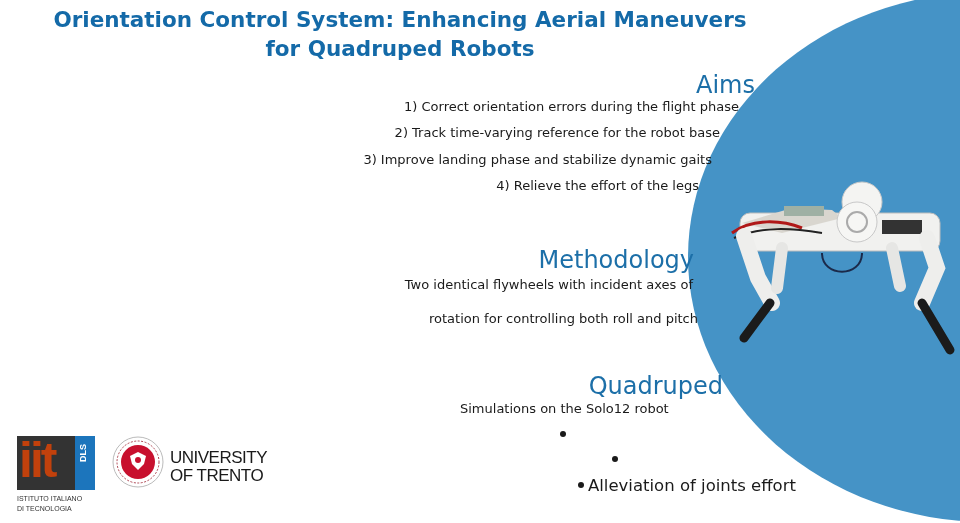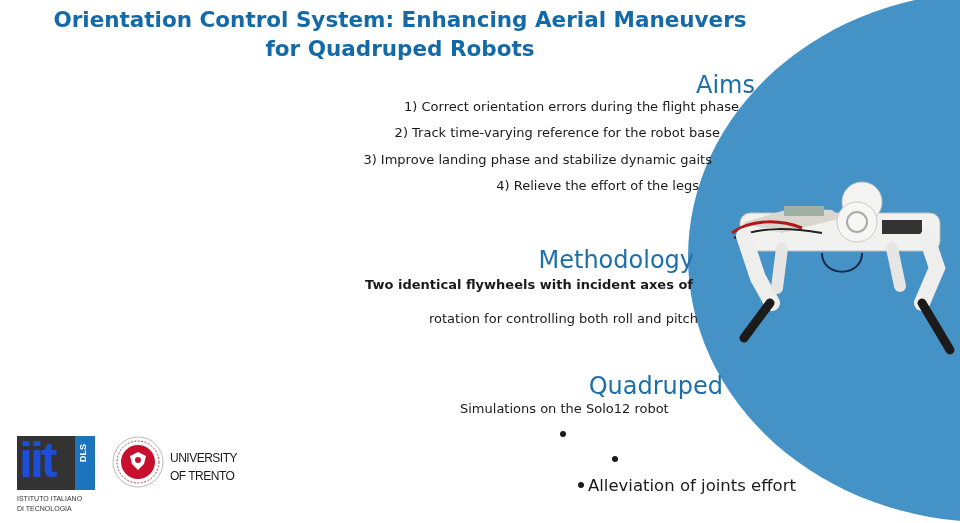--- a/index.html
+++ b/index.html
@@ -32,46 +32,46 @@
       position: absolute; text-align: right; white-space: nowrap;
       font-size: 13px; line-height: 20px; color: #1a1a1a;
     }
     .bullet-line { position: absolute; white-space: nowrap; font-size: 16.5px; line-height: 20px; }
     .bullet { display: inline-block; width: 6px; height: 6px; border-radius: 50%; background: #1a1a1a; margin-right: 4px; vertical-align: middle; position: relative; top: -2px; }
 
     
     .iit-logo { position: absolute; left: 17px; top: 436px; width: 78px; height: 54px; }
     .iit-dark { position: absolute; left: 0; top: 0; width: 58px; height: 54px; background: #333333; }
     .iit-blue { position: absolute; left: 58px; top: 0; width: 20px; height: 54px; background: #1c75bc; }
-    .iit-text { position: absolute; left: 2px; top: -4px; color: #1d4ed8; font-family: "Liberation Sans", sans-serif; font-weight: bold; font-size: 50px; letter-spacing: -3px; line-height: 56px; }
+    .iit-text { position: absolute; left: 2px; top: -4px; color: #c2410c; font-family: "Liberation Sans", sans-serif; font-weight: bold; font-size: 50px; letter-spacing: -3px; line-height: 56px; }
     .iit-dls { position: absolute; left: 61px; top: 26px; color: #fff; font-family: "Liberation Sans", sans-serif; font-size: 9px; font-weight: bold; transform: rotate(-90deg); transform-origin: left top; width: 24px; }
     .iit-caption { position: absolute; left: 17px; top: 494px; font-family: "Liberation Sans", sans-serif; font-size: 7px; line-height: 10px; color: #333; white-space: nowrap; }
     .unitn-seal { position: absolute; left: 112px; top: 436px; width: 52px; height: 52px; }
-    .unitn-text { position: absolute; left: 170px; top: 449px; font-family: "Liberation Sans", sans-serif; font-size: 12px; line-height: 18px; color: #1a1a1a; letter-spacing: -0.5px; }
+    .unitn-text { position: absolute; left: 170px; top: 449px; font-family: "Liberation Sans", sans-serif; font-size: 17px; line-height: 18px; color: #1a1a1a; letter-spacing: -0.5px; }
 
     .robot { position: absolute; left: 722px; top: 178px; width: 236px; height: 185px; }
   </style>
 </head>
 <body>
 
 <div class="blue-circle"></div>
 
 <div class="title">
   <div>Orientation Control System: Enhancing Aerial Maneuvers</div>
   <div>for Quadruped Robots</div>
 </div>
 
 <div class="section-heading" style="right:205px; top:71px;">Aims</div>
 <div class="line" style="right:221px; top:97px;">1) Correct orientation errors during the flight phase</div>
 <div class="line" style="right:240px; top:123px;">2) Track time-varying reference for the robot base</div>
 <div class="line" style="right:248px; top:150px;margin-left:36px;">3) Improve landing phase and stabilize dynamic gaits</div>
 <div class="line" style="right:261px; top:176px;">4) Relieve the effort of the legs</div>
 
 <div class="section-heading" style="right:266px; top:246px;">Methodology</div>
-<div class="line" style="right:267px; top:275px;font-weight:bold;">Two identical flywheels with incident axes of</div>
+<div class="line" style="right:267px; top:275px;">Two identical flywheels with incident axes of</div>
 <div class="line" style="right:262px; top:309px;">rotation for controlling both roll and pitch</div>
 
 <div class="section-heading" style="right:237px; top:372px;">Quadruped</div>
 <div class="line" style="left:460px; top:399px; text-align:left;">Simulations on the Solo12 robot</div>
 <div class="bullet-line" style="left:560px; top:425px;">
   <span class="bullet"></span>
 </div>
 <div class="bullet-line" style="left:612px; top:450px;">
   <span class="bullet"></span>
 </div>

